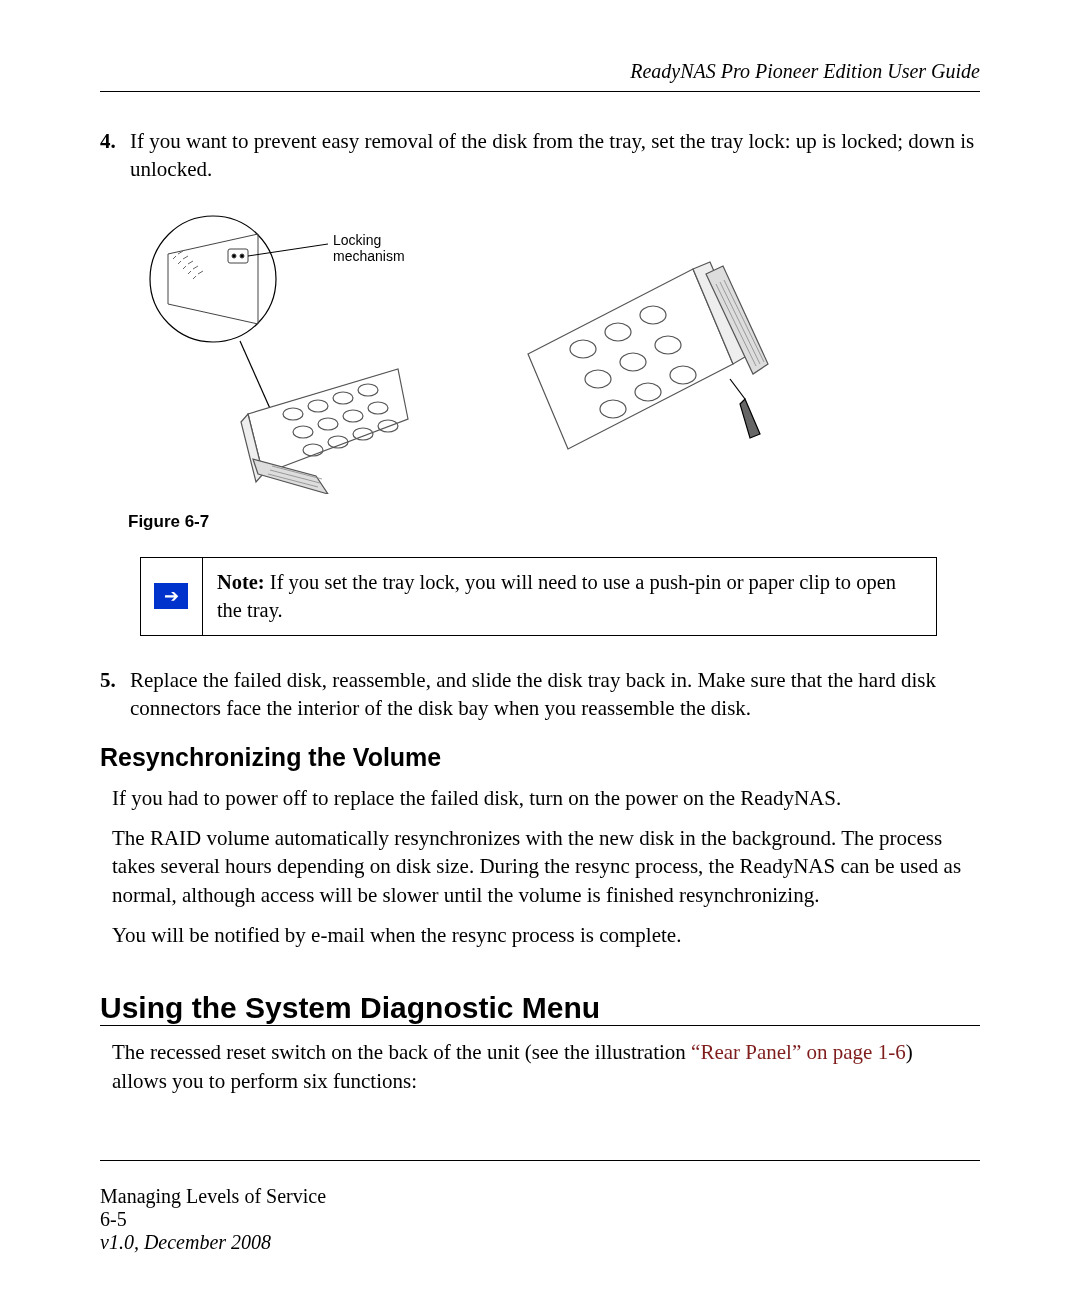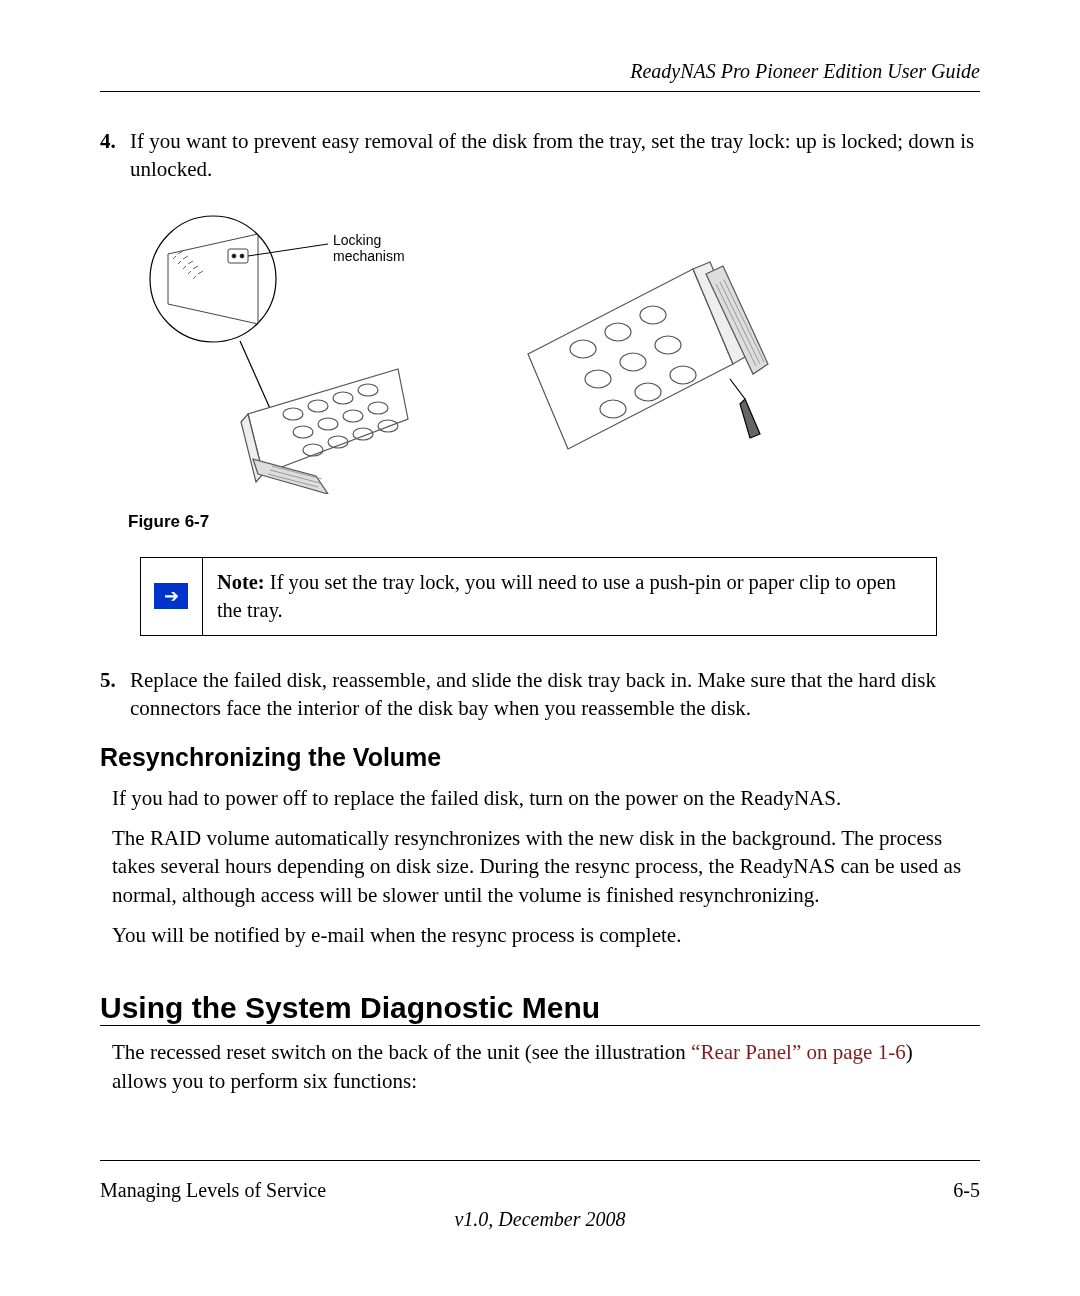--- a/index.html
+++ b/index.html
@@ -118,30 +118,31 @@
     line-height: 1.35;
     margin: 12px 12px;
   }
   a.xref {
     color: #7f1d1d;
     text-decoration: none;
   }
   .footer {
     margin-top: 65px;
     border-top: 1.5px solid #000;
-    padding-top: 18px;
+    padding-top: 24px;
     font-size: 20px;
     display: flex;
     justify-content: space-between;
+    flex-direction: column;
   }
   .footer-version {
-    text-align: center;
+    text-align: left;
     font-style: italic;
     font-size: 20px;
-    margin-top: 6px;
+    margin-top: 0;
   }
 </style>
 </head>
 <body>
 
 <div class="page">
 
   <div class="header">ReadyNAS Pro Pioneer Edition User Guide</div>
 
   <ol class="numbered">

